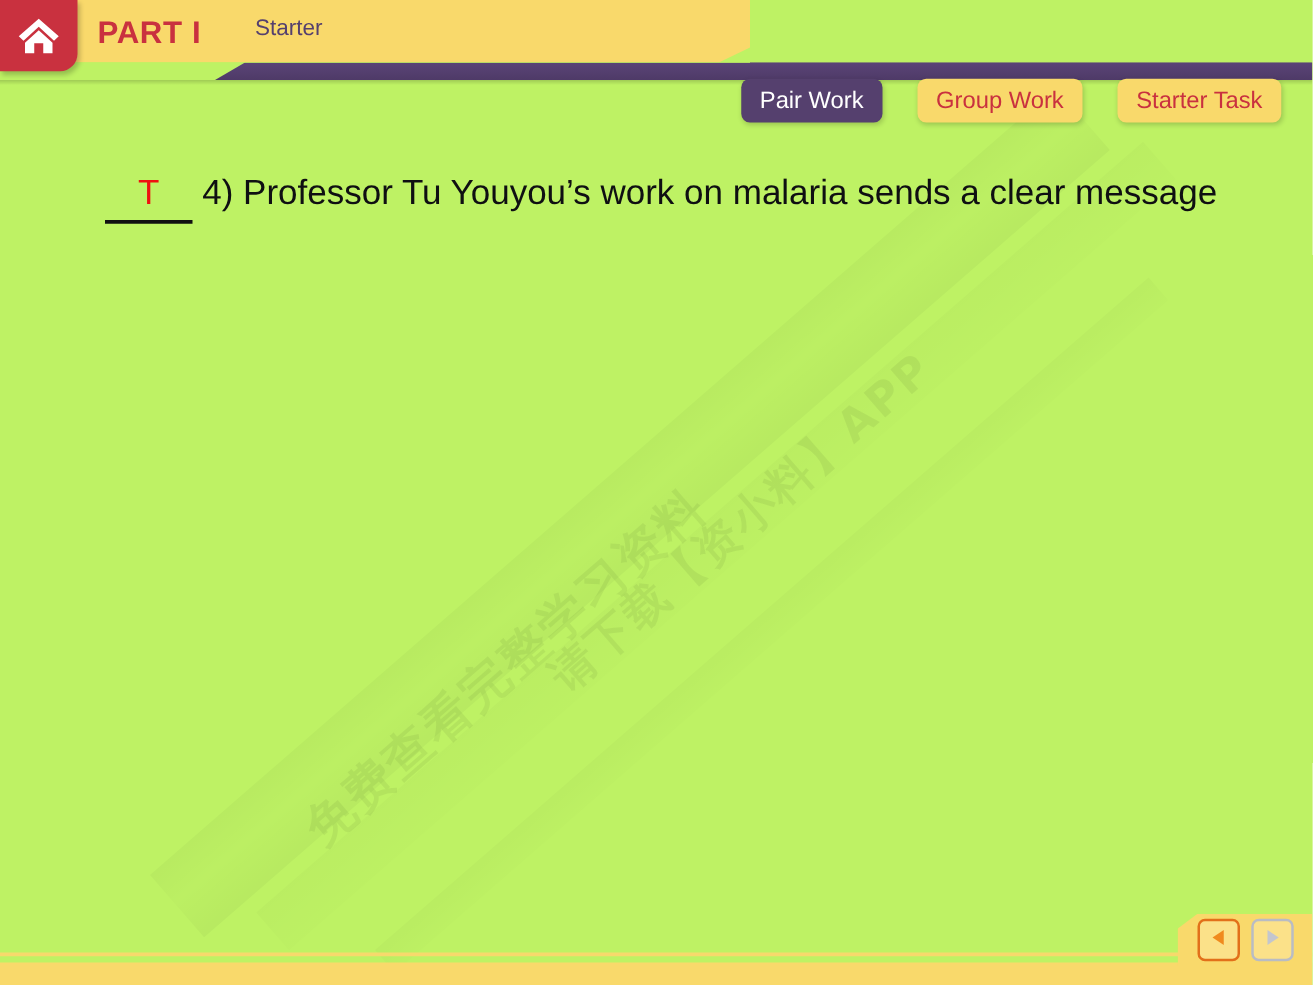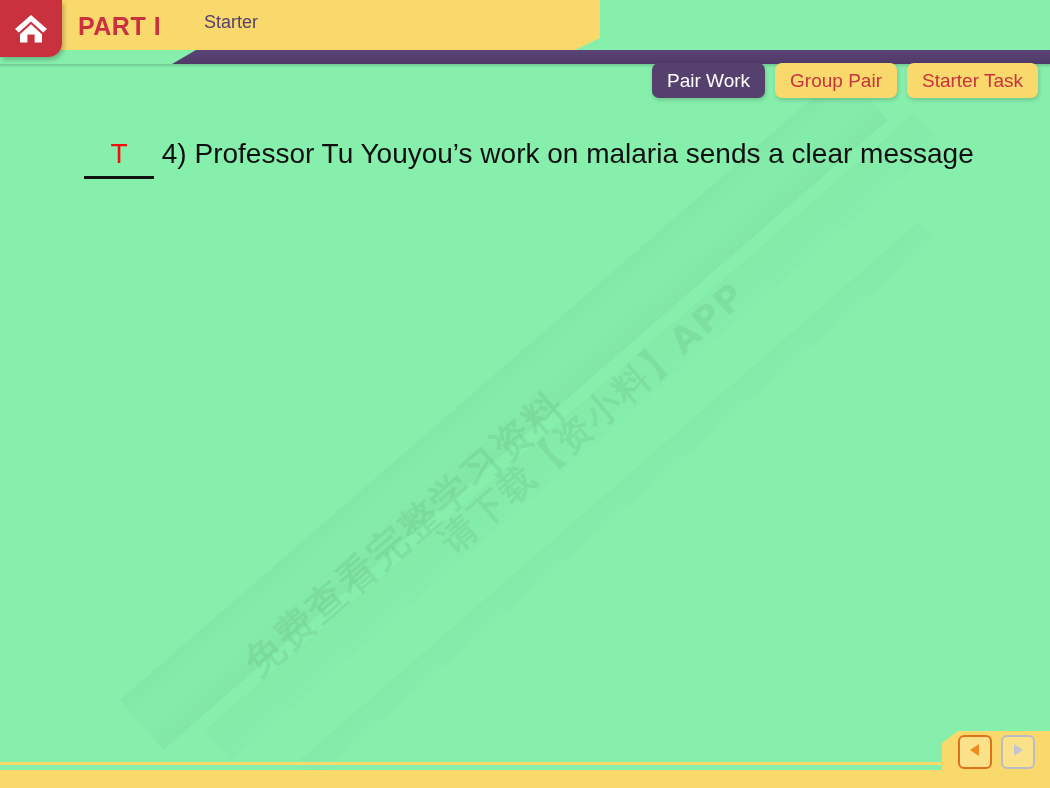--- a/index.html
+++ b/index.html
@@ -13,21 +13,21 @@
     font-family: "Liberation Sans", sans-serif;
     overflow: hidden;
     position: relative;
   }
 
   #slide {
     position: absolute;
     top: 0; left: 0;
     width: 1050px;
     height: 788px;
-    background: #86efac;
+    background: #bef264;
     overflow: hidden;
   }
 
   
   .watermark-layer {
     position: absolute;
     top: 0; left: 0;
     width: 1050px;
     height: 788px;
     overflow: hidden;
@@ -147,23 +147,23 @@
     font-size: 18px;
     color: #55406E;
     line-height: 1;
     font-family: "Liberation Sans", sans-serif;
   }
 
   
   .tag-row {
     position: absolute;
     top: 63px;
-    right: 12px;
-    display: flex;
-    gap: 10px;
+    right: 25px;
+    display: flex;
+    gap: 28px;
     z-index: 8;
   }
   .tag {
     height: 35px;
     padding: 0 15px;
     border-radius: 7px;
     display: flex;
     align-items: center;
     justify-content: center;
     font-size: 19px;
@@ -290,21 +290,21 @@
         </svg>
       </span>
     </div>
 
     <div class="part-label">PART I</div>
     <div class="starter-label">Starter</div>
   </div>
 
   <div class="tag-row">
     <div class="tag pair">Pair Work</div>
-    <div class="tag group">Group Pair</div>
+    <div class="tag group">Group Work</div>
     <div class="tag optional">Starter Task</div>
   </div>
 
   <div class="content">
     <p class="statement">
       <span class="blank"><span class="blank-answer">T</span></span>
       <span>4)</span>
       <span>Professor Tu Youyou’s work on malaria sends a clear message</span>
     </p>
   </div>

